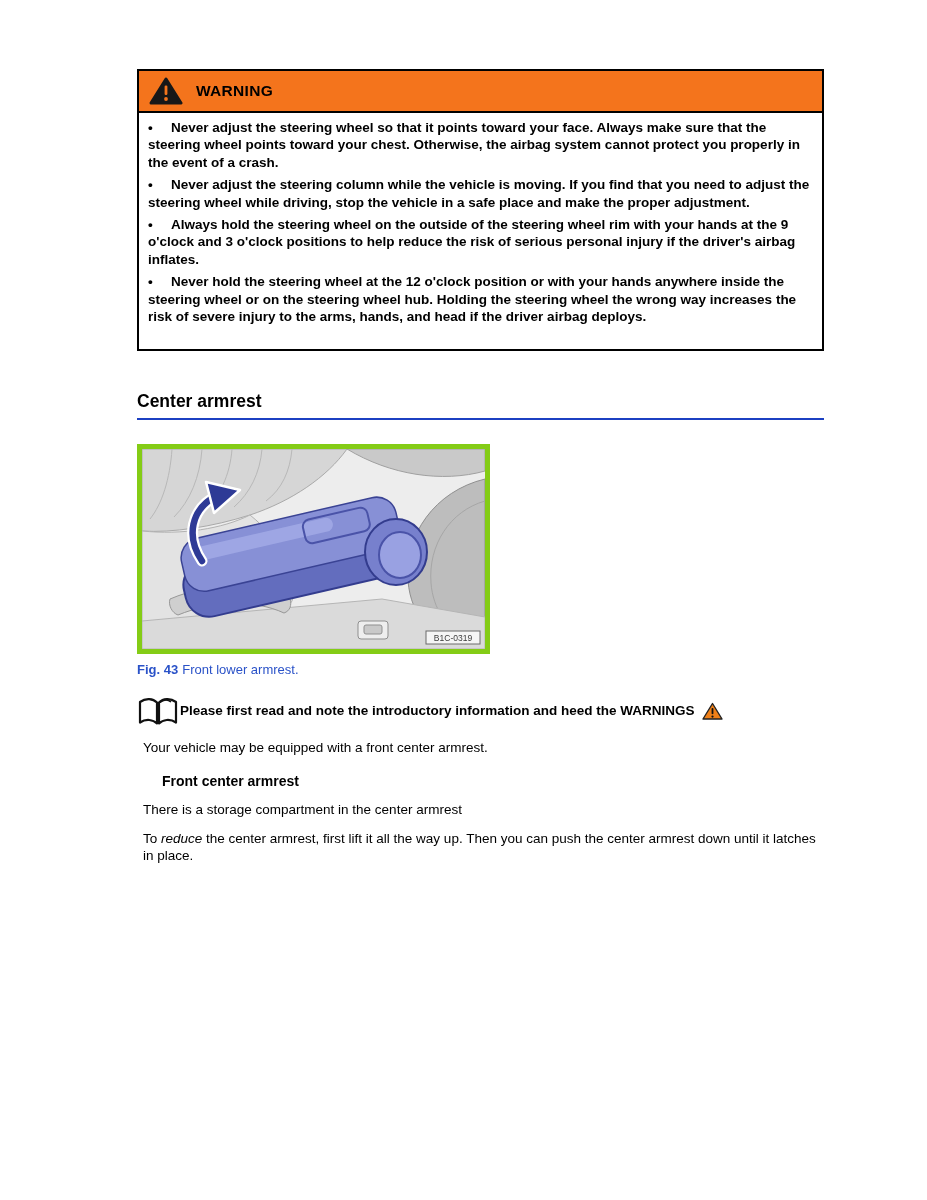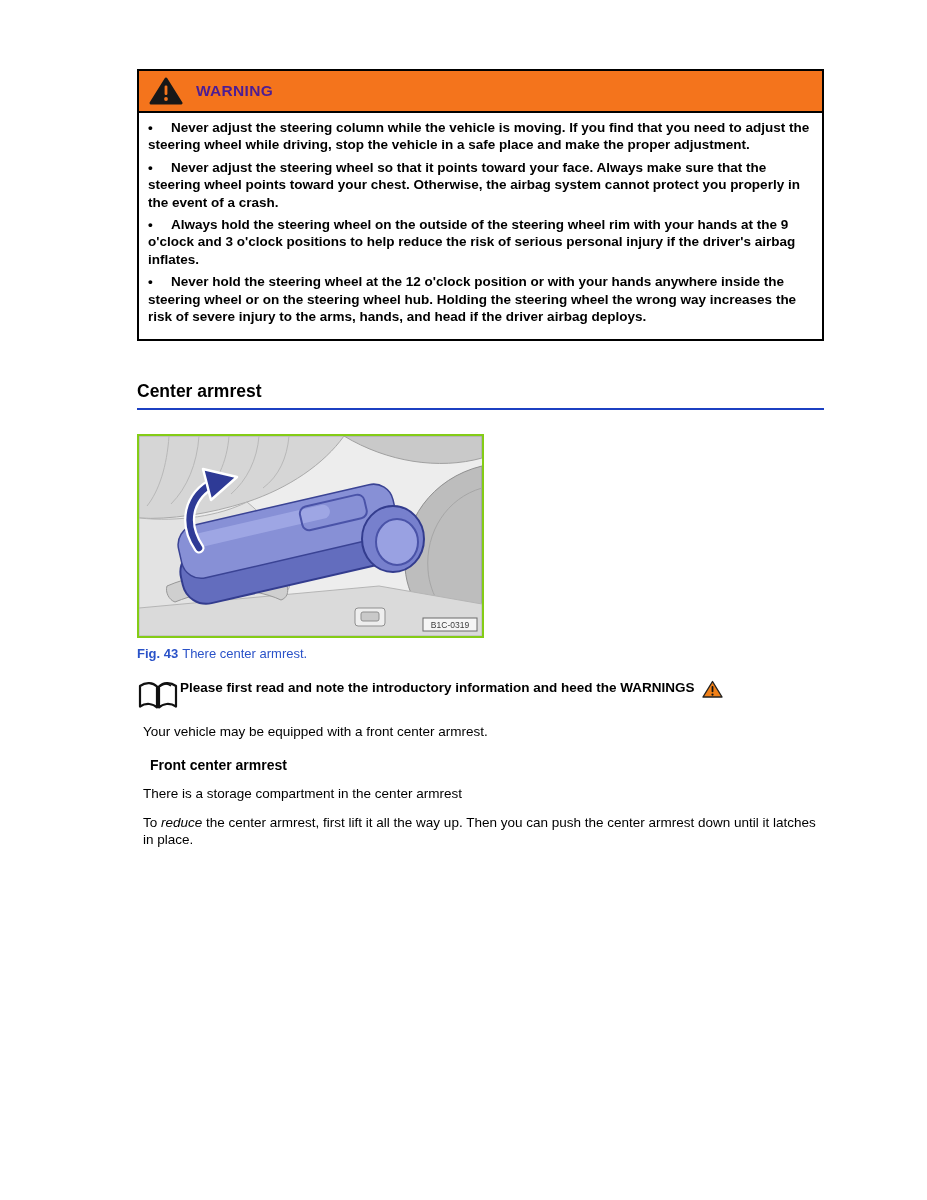--- a/index.html
+++ b/index.html
@@ -10,70 +10,70 @@
   }
   .content { position:absolute; left:137px; top:69px; width:687px; }
 
   
   .warning-box { border:2px solid #000; }
   .warning-header {
     display:flex; align-items:center; gap:13px;
     height:40px; padding-left:10px;
     border-bottom:2px solid #000; background:#f4741c;
   }
-  .warning-title { font-weight:bold; font-size:15.5px; letter-spacing:0.3px; color:#4c1d95; }
+  .warning-title { font-weight:bold; font-size:15.5px; letter-spacing:0.3px; color:#000000; }
   .warning-body { padding:6px 9px 10px 9px; font-weight:bold; font-size:13.5px; line-height:17.4px; }
   .warning-body p { margin:0 0 5px 0; }
-  .warning-body p:last-child { margin-bottom:4px; }
+  .warning-body p:last-child { margin-bottom:14px; }
   .bullet-char { display:inline-block; width:23px; }
   .ref-link { color:#2a5bd7; cursor:pointer; }
 
   
   .section-heading {
     margin:40px 0 0 0; font-size:17.5px; font-weight:bold; color:#1c40c2;
     padding-bottom:6px; border-bottom:2px solid #1c40c2;
   }
 
   
-  .figure { margin:24px 0 0 0; width:343px; height:200px; border:2px solid #84cc16; overflow:hidden; }
+  .figure { margin:24px 0 0 0; width:343px; height:200px; border:5px solid #84cc16; overflow:hidden; }
   .caption { margin:8px 0 0 0; font-size:13px; color:#2a52c8; }
   .caption .fig-num { font-weight:bold; }
   .caption .fig-text { margin-left:4px; }
 
   
-  .note-row { margin-top:19px; display:flex; align-items:flex-start; font-weight:bold; font-size:13.5px; line-height:16px; }
+  .note-row { margin-top:19px; display:flex; align-items:center; font-weight:bold; font-size:13.5px; line-height:16px; }
   .note-row .book { flex:0 0 auto; }
   .note-row .note-text { margin-left:1px; padding-bottom:1px; }
   .note-row .tri { margin-left:7px; padding-bottom:0; }
 
   
   .para { font-size:13.5px; line-height:17px; margin:12px 0 0 6px; }
-  .subheading { font-size:14px; font-weight:bold; margin:17px 0 0 0;padding-left:13px; }
+  .subheading { font-size:14px; font-weight:bold; margin:17px 0 0 12px;padding-left:13px; }
   .para .arrow-glyph { color:#4a4a4a; margin-right:2px; }
   .para i { font-style:italic; }
 </style>
 </head>
 <body>
 
 <div class="content">
 
   <section class="warning-box">
     <div class="warning-header" style="background-color: rgb(244, 116, 28);">
       <span style="display:inline-flex;">
         <svg width="34" height="28" viewBox="0 0 34 28" aria-hidden="true">
           <path d="M17 2 L32 26 L2 26 Z" fill="#181818" stroke="#181818" stroke-width="3" stroke-linejoin="round"></path>
           <rect x="15.6" y="8.5" width="2.8" height="9.5" rx="1.2" fill="#f4741c"></rect>
           <circle cx="17" cy="22" r="1.9" fill="#f4741c"></circle>
         </svg>
       </span>
       <span class="warning-title">WARNING</span>
     </div>
     <div class="warning-body">
+      <p><span class="bullet-char">•</span><span>Never adjust the steering wheel so that it points toward your face. Always make sure that the steering wheel points toward your chest. Otherwise, the airbag system cannot protect you properly in the event of a crash.</span></p>
       <p><span class="bullet-char">•</span><span>Never adjust the steering column while the vehicle is moving. If you find that you need to adjust the steering wheel while driving, stop the vehicle in a safe place and make the proper adjustment.</span></p>
-      <p><span class="bullet-char">•</span><span>Never adjust the steering wheel so that it points toward your face. Always make sure that the steering wheel points toward your chest. Otherwise, the airbag system cannot protect you properly in the event of a crash.</span></p>
       <p><span class="bullet-char">•</span><span>Always hold the steering wheel on the outside of the steering wheel rim with your hands at the 9 o'clock and 3 o'clock positions to help reduce the risk of serious personal injury if the driver's airbag inflates.</span></p>
       <p><span class="bullet-char">•</span><span>Never hold the steering wheel at the 12 o'clock position or with your hands anywhere inside the steering wheel or on the steering wheel hub. Holding the steering wheel the wrong way increases the risk of severe injury to the arms, hands, and head if the driver airbag deploys.</span></p>
     </div>
   </section>
 
   <h2 class="section-heading" style="color: #000000;">Center armrest</h2>
 
   <div class="figure">
     <svg viewBox="0 0 343 200" width="343" height="200" aria-hidden="true">
       <rect width="343" height="200" fill="#ededed"></rect>
@@ -113,21 +113,21 @@
       <g>
         <path d="M60,112 C44,88 48,60 76,46" fill="none" stroke="#ffffff" stroke-width="11" stroke-linecap="round"></path>
         <path d="M60,112 C44,88 48,60 76,46" fill="none" stroke="#2e3a96" stroke-width="6.5" stroke-linecap="round"></path>
         <path d="M64,33 L98,41 L72,64 Z" fill="#2e3a96" stroke="#ffffff" stroke-width="2.5" stroke-linejoin="round"></path>
       </g>
 
       <rect x="284" y="182" width="54" height="13" fill="#f5f5f5" stroke="#6a6a6a"></rect>
       <text x="311" y="192" font-size="8.5" fill="#3c3c3c" text-anchor="middle" font-family="Liberation Sans, sans-serif">B1C-0319</text>
     </svg>
   </div>
-  <p class="caption" style="color: rgb(42, 82, 200);"><span class="fig-num">Fig. 43</span><span class="fig-text">There center armrest.</span></p>
+  <p class="caption" style="color: rgb(42, 82, 200);"><span class="fig-num">Fig. 43</span><span class="fig-text">Front lower armrest.</span></p>
 
   <div class="note-row">
     <span class="book" style="display:inline-flex;">
       <svg width="42" height="31" viewBox="0 0 42 31" aria-hidden="true">
         <path d="M3 6 C9 1.5 16 2.5 20 6.5 L20 27.5 C16 23.5 9 22.5 3 26.5 Z" fill="#ffffff" stroke="#111" stroke-width="2.2" stroke-linejoin="round"></path>
         <path d="M39 6 C33 1.5 26 2.5 22 6.5 L22 27.5 C26 23.5 33 22.5 39 26.5 Z" fill="#ffffff" stroke="#111" stroke-width="2.2" stroke-linejoin="round"></path>
         <path d="M22 7 C27 3 31 3.5 34 6" fill="none" stroke="#111" stroke-width="1.6"></path>
       </svg>
     </span>
     <span class="note-text">Please first read and note the introductory information and heed the WARNINGS</span>

